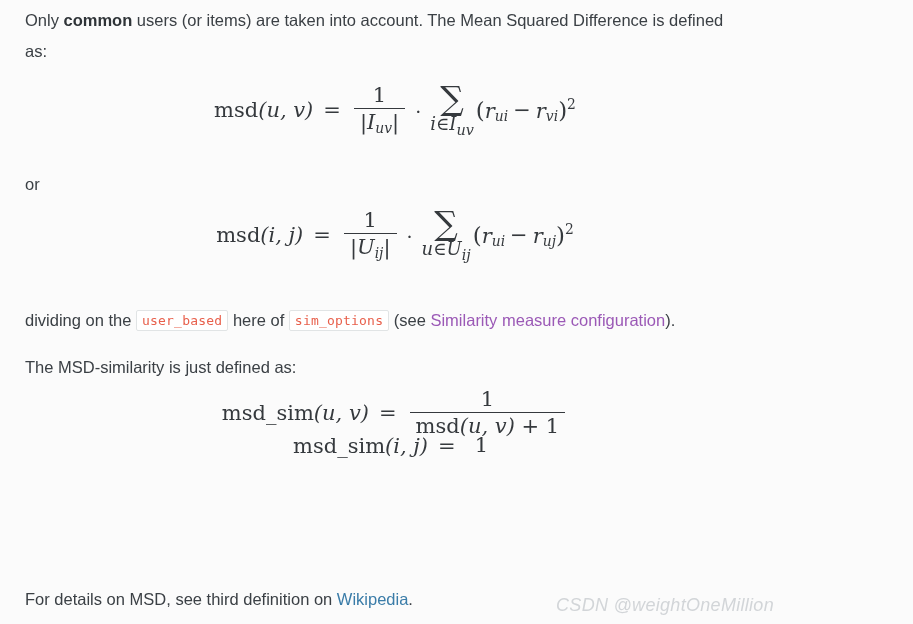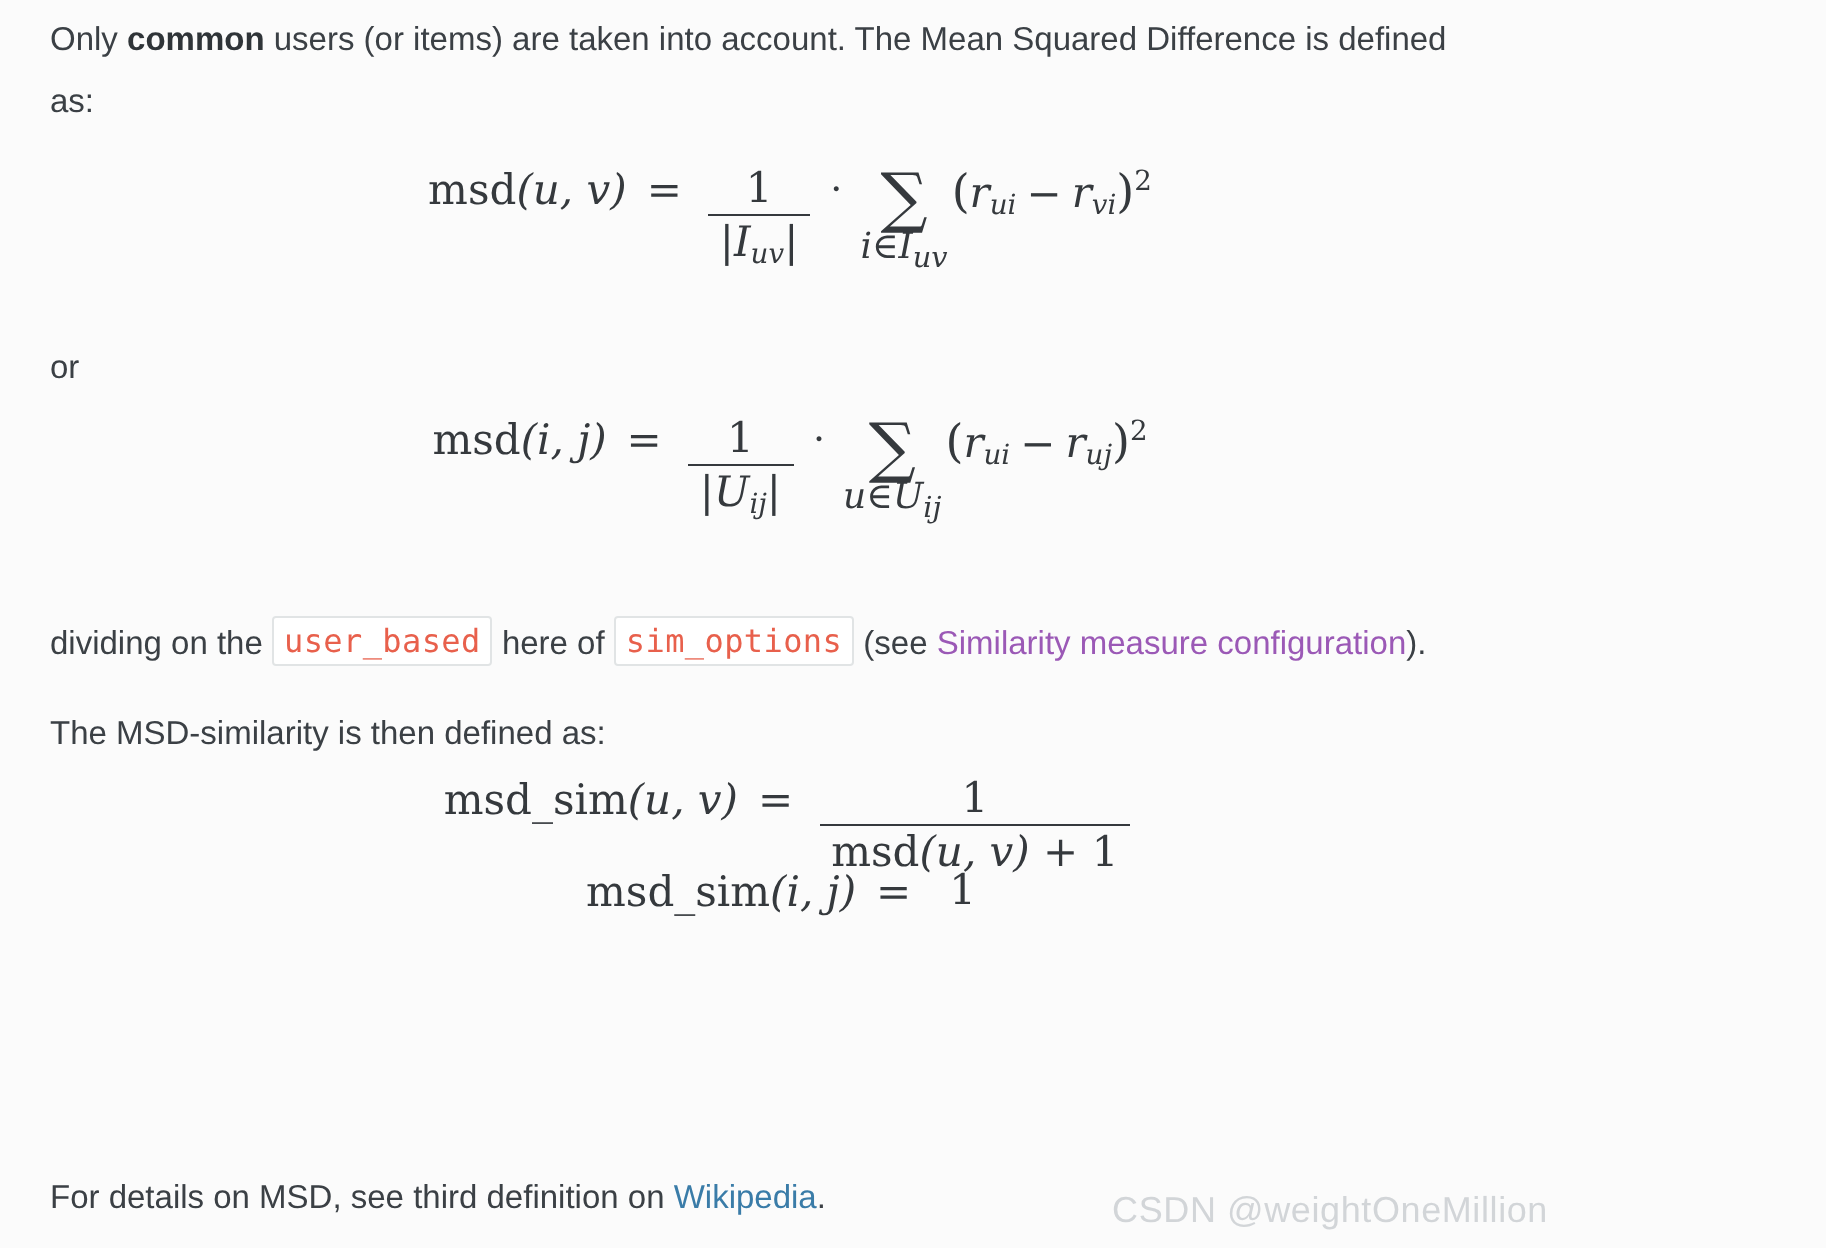--- a/index.html
+++ b/index.html
@@ -69,21 +69,21 @@
     position: absolute;
     top: 584px;
     left: 0;
   }
 
   b.strong { font-weight: bold; color: #2f3438; }
 
   
   .code {
     font-family: "DejaVu Sans Mono", "Liberation Mono", monospace;
-    font-size: 16px;
+    font-size: 13px;
     color: #e8604c;
     background: #ffffff;
     border: 1px solid #e1e4e5;
     border-radius: 2px;
     padding: 2px 5px 2px 5px;
     white-space: nowrap;
     vertical-align: 1px;
     letter-spacing: 0.2px;
   }
 
@@ -106,20 +106,21 @@
 
   .mi { font-style: italic; }
   .mup { font-style: normal; }
 
   .eq-block-1 { top: 83px; left: 0; right: 0; text-align: center; }
   .eq-block-2 { top: 208px; left: 0; right: 0; text-align: center; }
   .eq-block-3 { top: 388px; left: 0; right: 0; text-align: center; }
 
   .eq-line {
     display: flex;
+    align-items: center;
     justify-content: center;
     font-size: 21px;
   }
 
   .lhs {
     text-align: right;
     padding-right: 10px;
   }
 
   .relop { padding: 0 10px 0 0; }
@@ -191,20 +192,21 @@
   
   .watermark {
     position: absolute;
     right: 16px;
     bottom: 8px;
     font-size: 18px;
     color: #d2d5d8;
     font-family: "Liberation Sans", sans-serif;
     letter-spacing: 0.3px;
     user-select: none;
+    font-style: italic;
   }
 </style>
 </head>
 <body>
 
 <div class="page">
 
   <p class="para p-intro"><span>Only </span><b class="strong">common</b><span> users (or items) are taken into account. The Mean Squared Difference is defined as:</span></p>
 
   <div class="math eq-block-1">
@@ -244,21 +246,21 @@
       <span><span class="paren">(</span><span class="mi">r</span><sub class="msub">ui</sub><span style="padding:0 5px">−</span><span class="mi">r</span><sub class="msub">uj</sub><span class="paren">)</span><sup class="msup">2</sup></span>
     </div>
   </div>
 
   <p class="para p-depending"><span>dividing on the</span>
     <code class="code">user_based</code>
     <span>here of</span>
     <code class="code">sim_options</code>
     <span>(see</span> <a class="link-visited" href="#">Similarity measure configuration</a><span>).</span></p>
 
-  <p class="para p-msdsim">The MSD-similarity is then defined as:</p>
+  <p class="para p-msdsim">The MSD-similarity is just defined as:</p>
 
   <div class="math eq-block-3">
     <div class="eq-line">
       <span class="lhs"><span class="mup">msd_sim</span><span class="mi">(u, v)</span></span>
       <span class="relop">=</span>
       <span class="frac">
         <span class="num">1</span>
         <span class="den"><span class="mup">msd</span><span class="mi">(u, v)</span> <span>+ 1</span></span>
       </span>
     </div>

